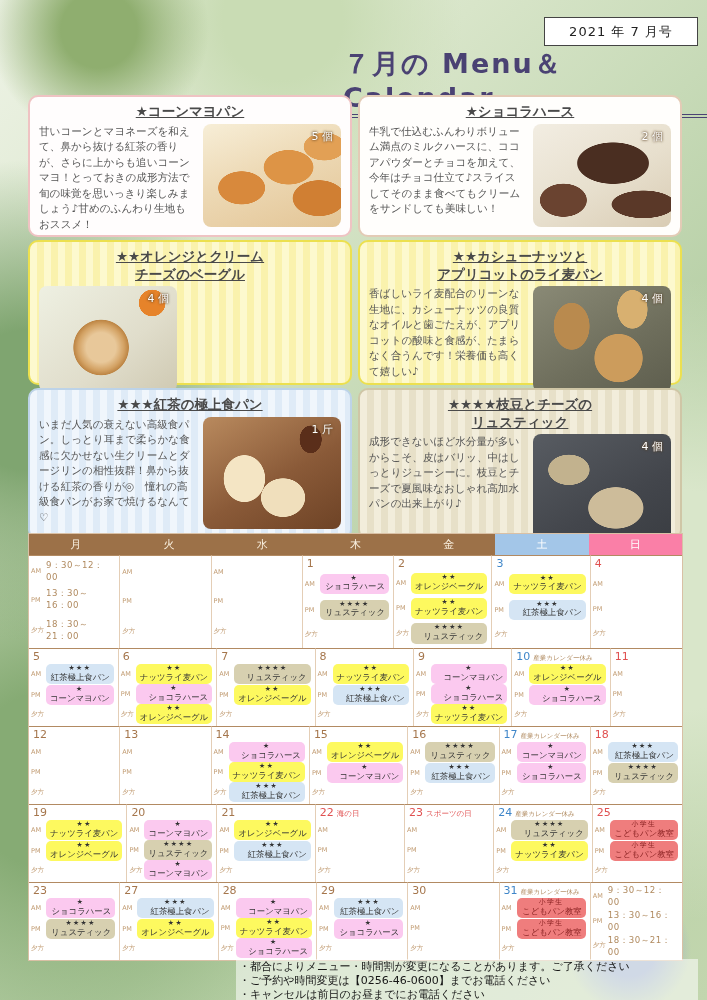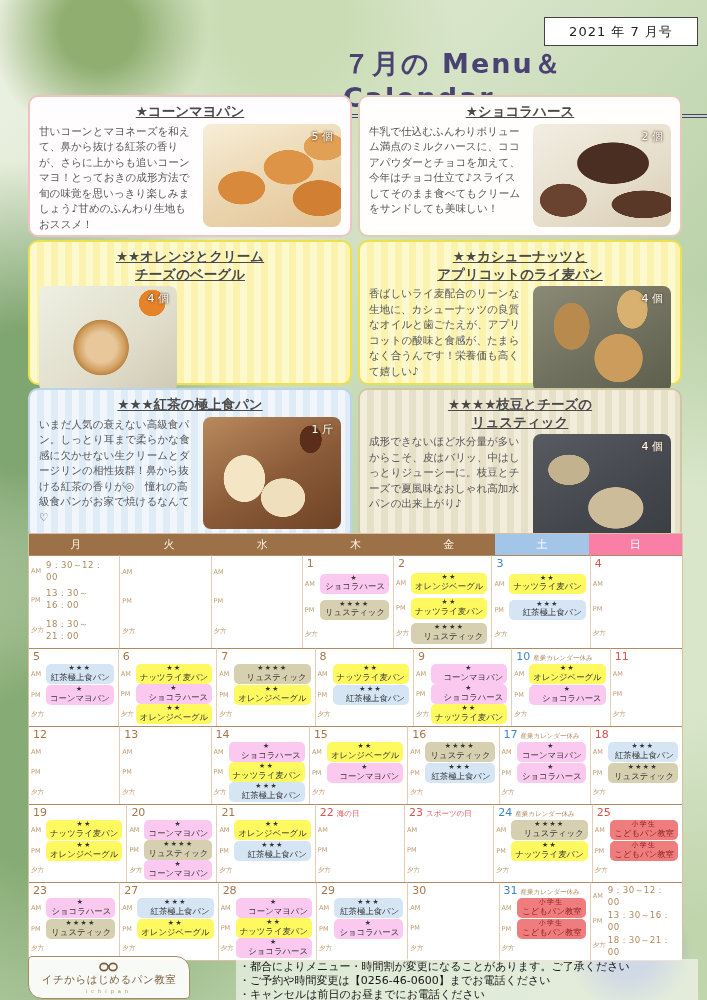--- a/index.html
+++ b/index.html
@@ -963,29 +963,20 @@
             </div>
             <div class="slot">
               <span class="slot-label">夕方</span>
               <span class="time-text">18：30～21：00</span>
             </div>
           </div>
         </div>
       </div>
     </div>
 
-  <div class="logo-box">
-    <svg width="20" height="10" viewBox="0 0 20 10">
-      <ellipse cx="5" cy="5" rx="4" ry="3.6" fill="none" stroke="#7a5c3e" stroke-width="1.6"></ellipse>
-      <ellipse cx="14" cy="5" rx="4" ry="3.6" fill="none" stroke="#7a5c3e" stroke-width="1.6"></ellipse>
-      <line x1="9" y1="4" x2="10" y2="4" stroke="#7a5c3e" stroke-width="1.4"></line>
-    </svg>
-    <div class="logo-name">イチからはじめるパン教室</div>
-    <div class="logo-sub">ichipan</div>
-  </div>
 
   <div class="notes">
     <div>・都合によりメニュー・時間割が変更になることがあります。ご了承ください</div>
     <div>・ご予約や時間変更は【0256-46-0600】までお電話ください</div>
     <div>・キャンセルは前日のお昼までにお電話ください</div>
   </div>
 
 </div>
 
 </body></html>

